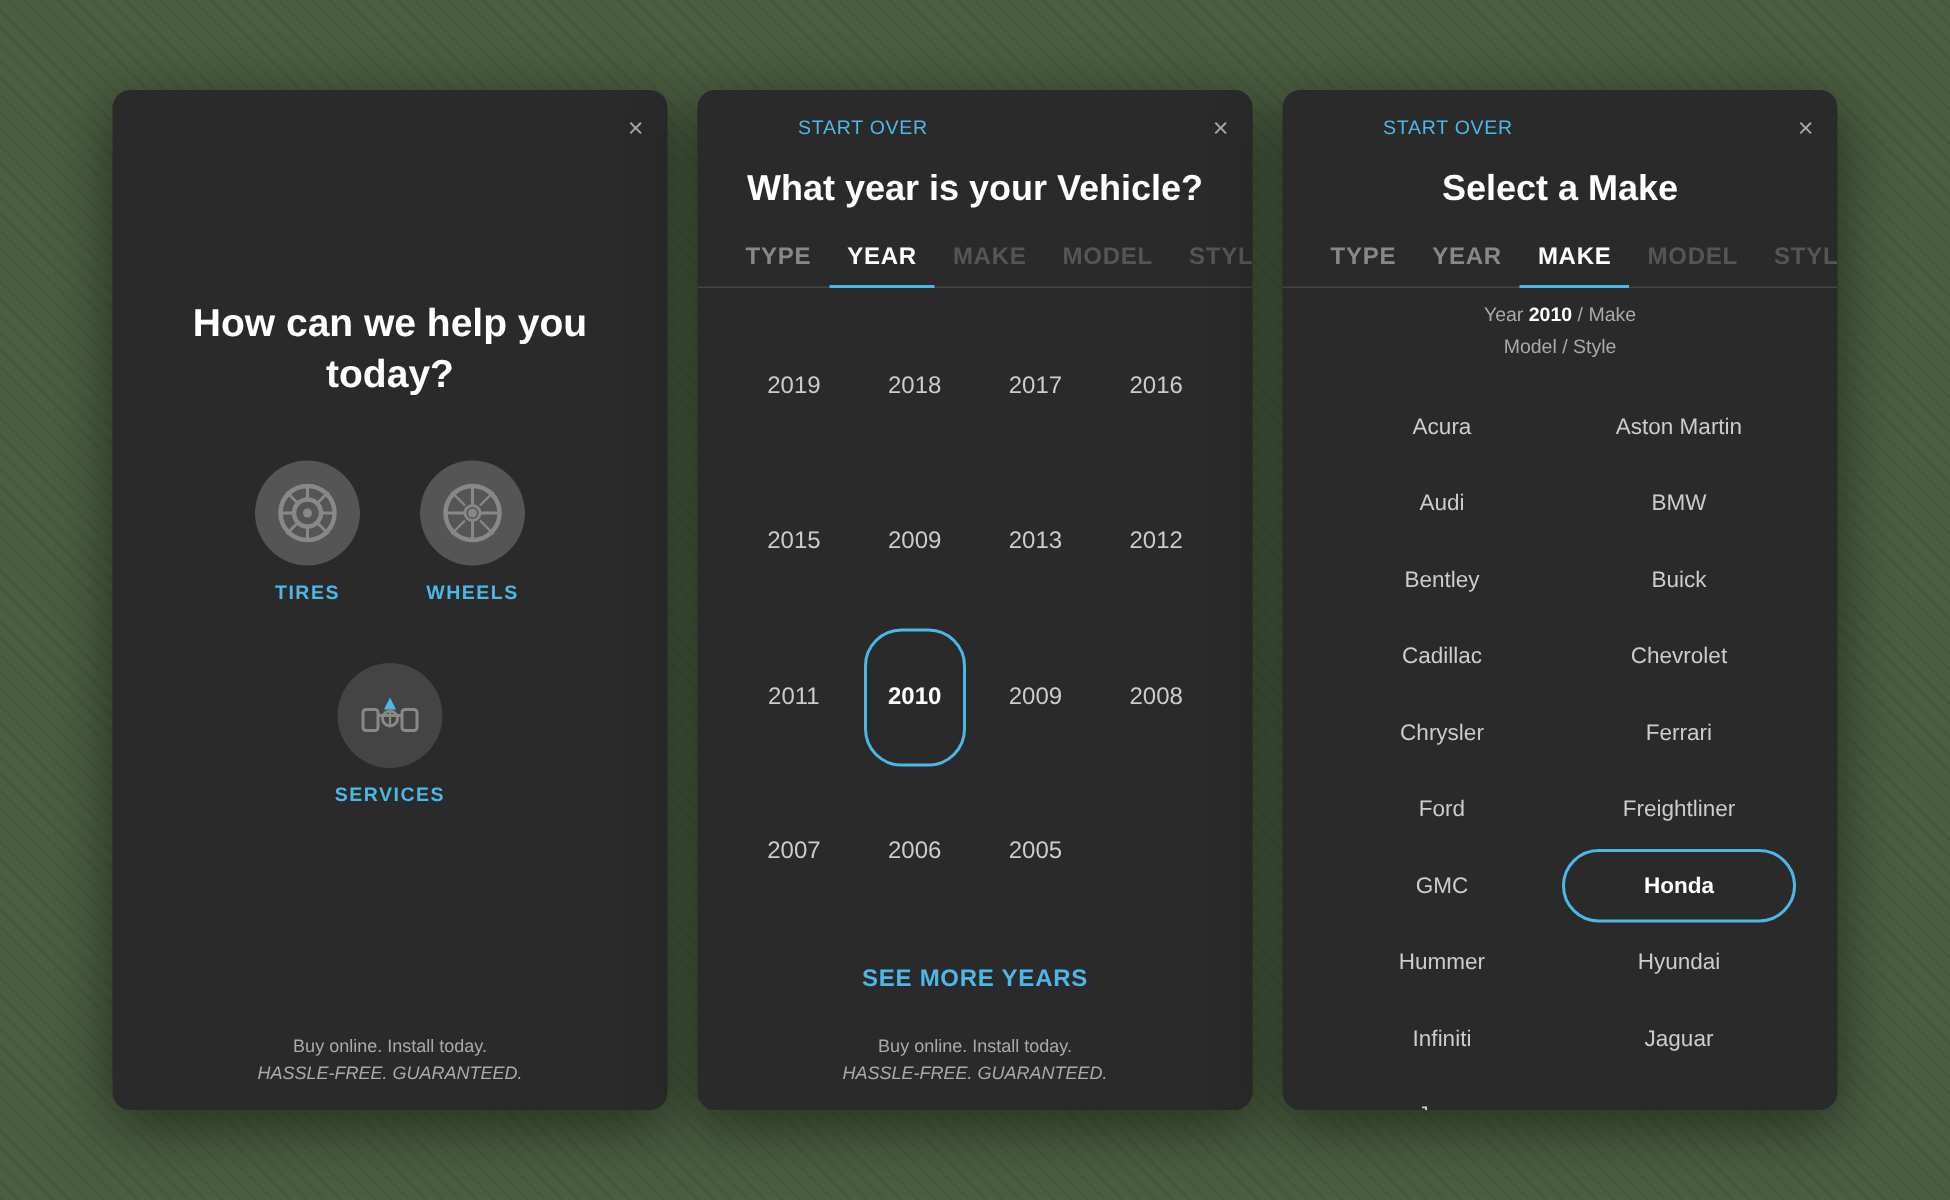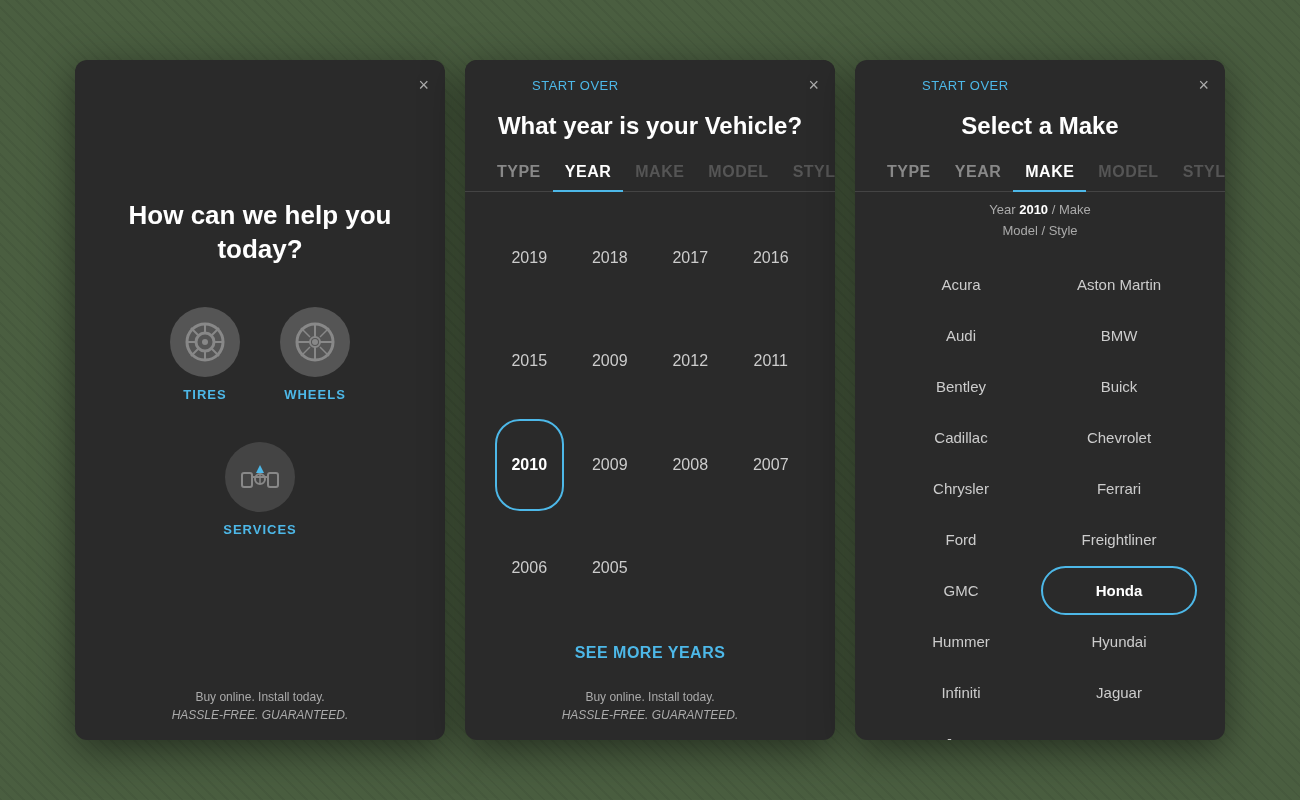--- a/index.html
+++ b/index.html
@@ -343,20 +343,21 @@
     <div class="tab" style="color:#555;">MODEL</div>
     <div class="tab" style="color:#555;">STYLE</div>
   </div>
   <div class="year-grid">
     <div class="year-cell">2019</div>
     <div class="year-cell">2018</div>
     <div class="year-cell">2017</div>
     <div class="year-cell">2016</div>
     <div class="year-cell">2015</div>
     <div class="year-cell">2009</div>
+    <div class="year-cell">2013</div>
     <div class="year-cell">2012</div>
     <div class="year-cell">2011</div>
     <div class="year-cell selected">2010</div>
     <div class="year-cell">2009</div>
     <div class="year-cell">2008</div>
     <div class="year-cell">2007</div>
     <div class="year-cell">2006</div>
     <div class="year-cell">2005</div>
   </div>
   <button class="see-more-btn">SEE MORE YEARS</button>

